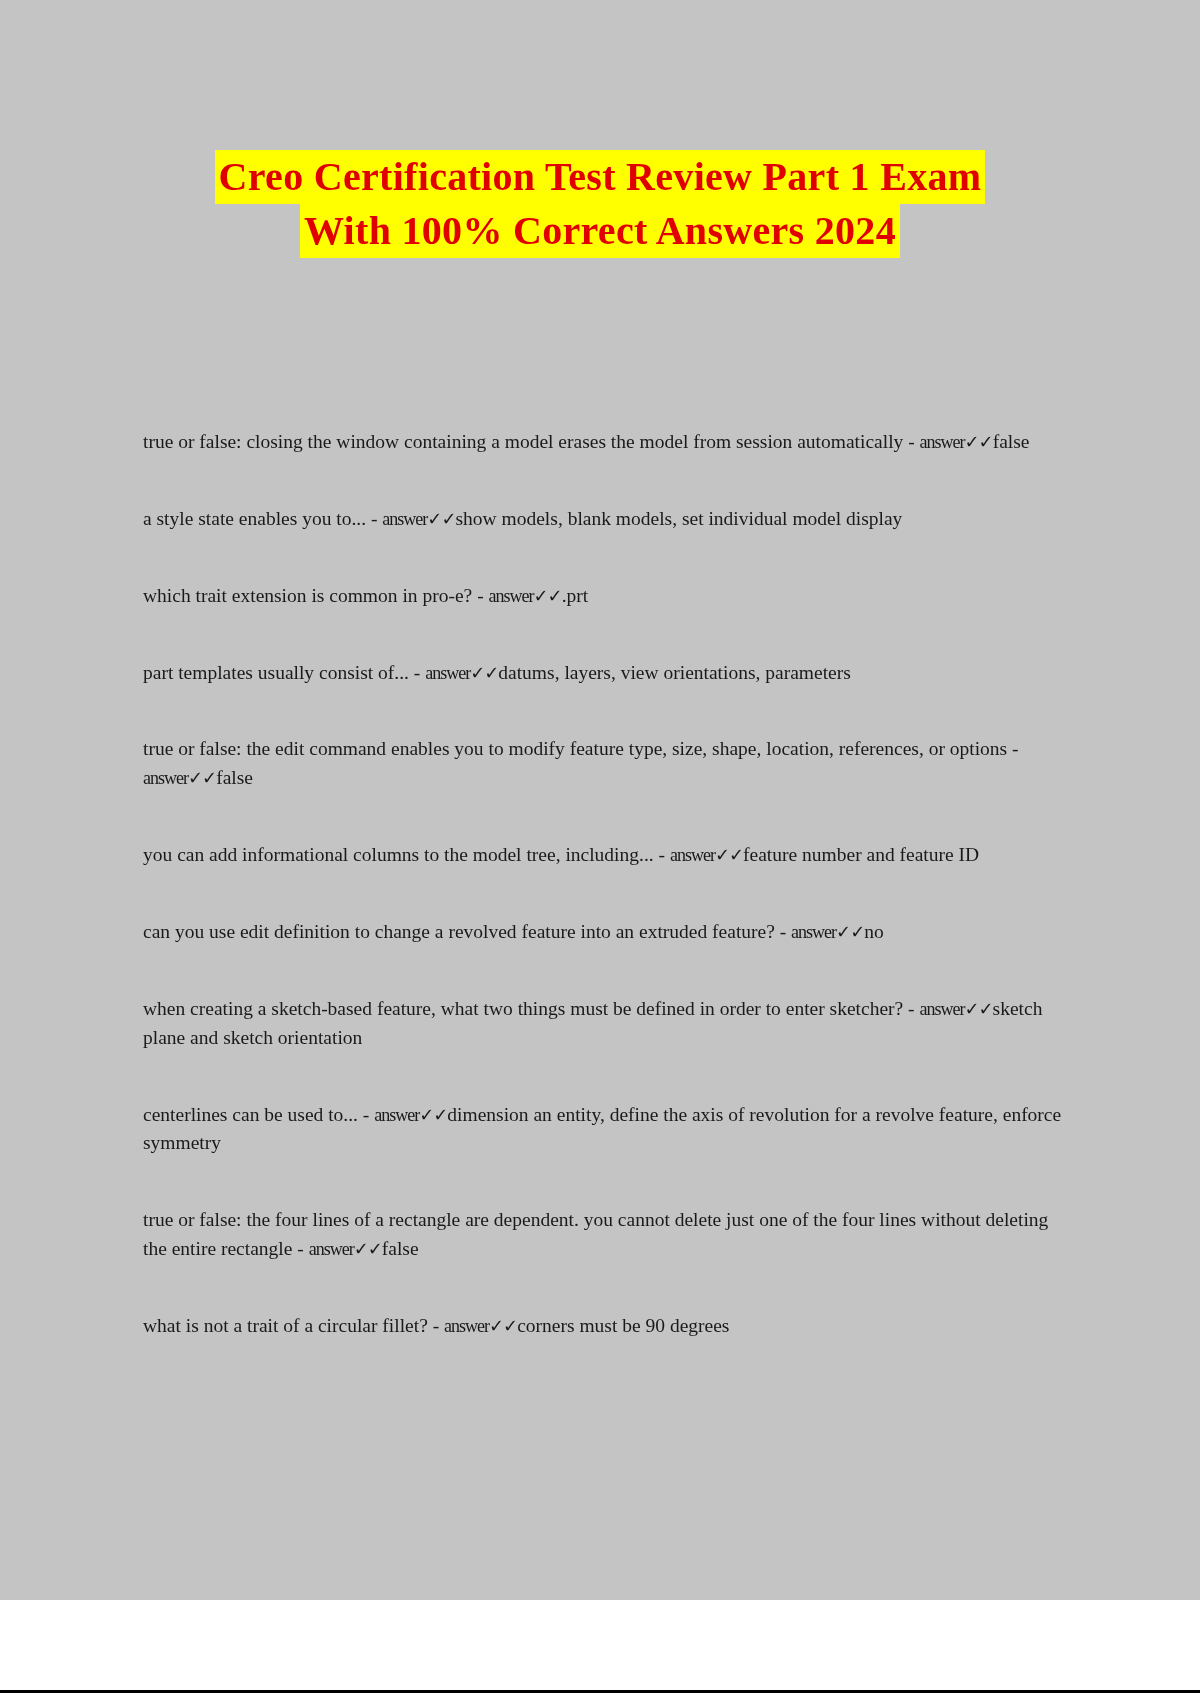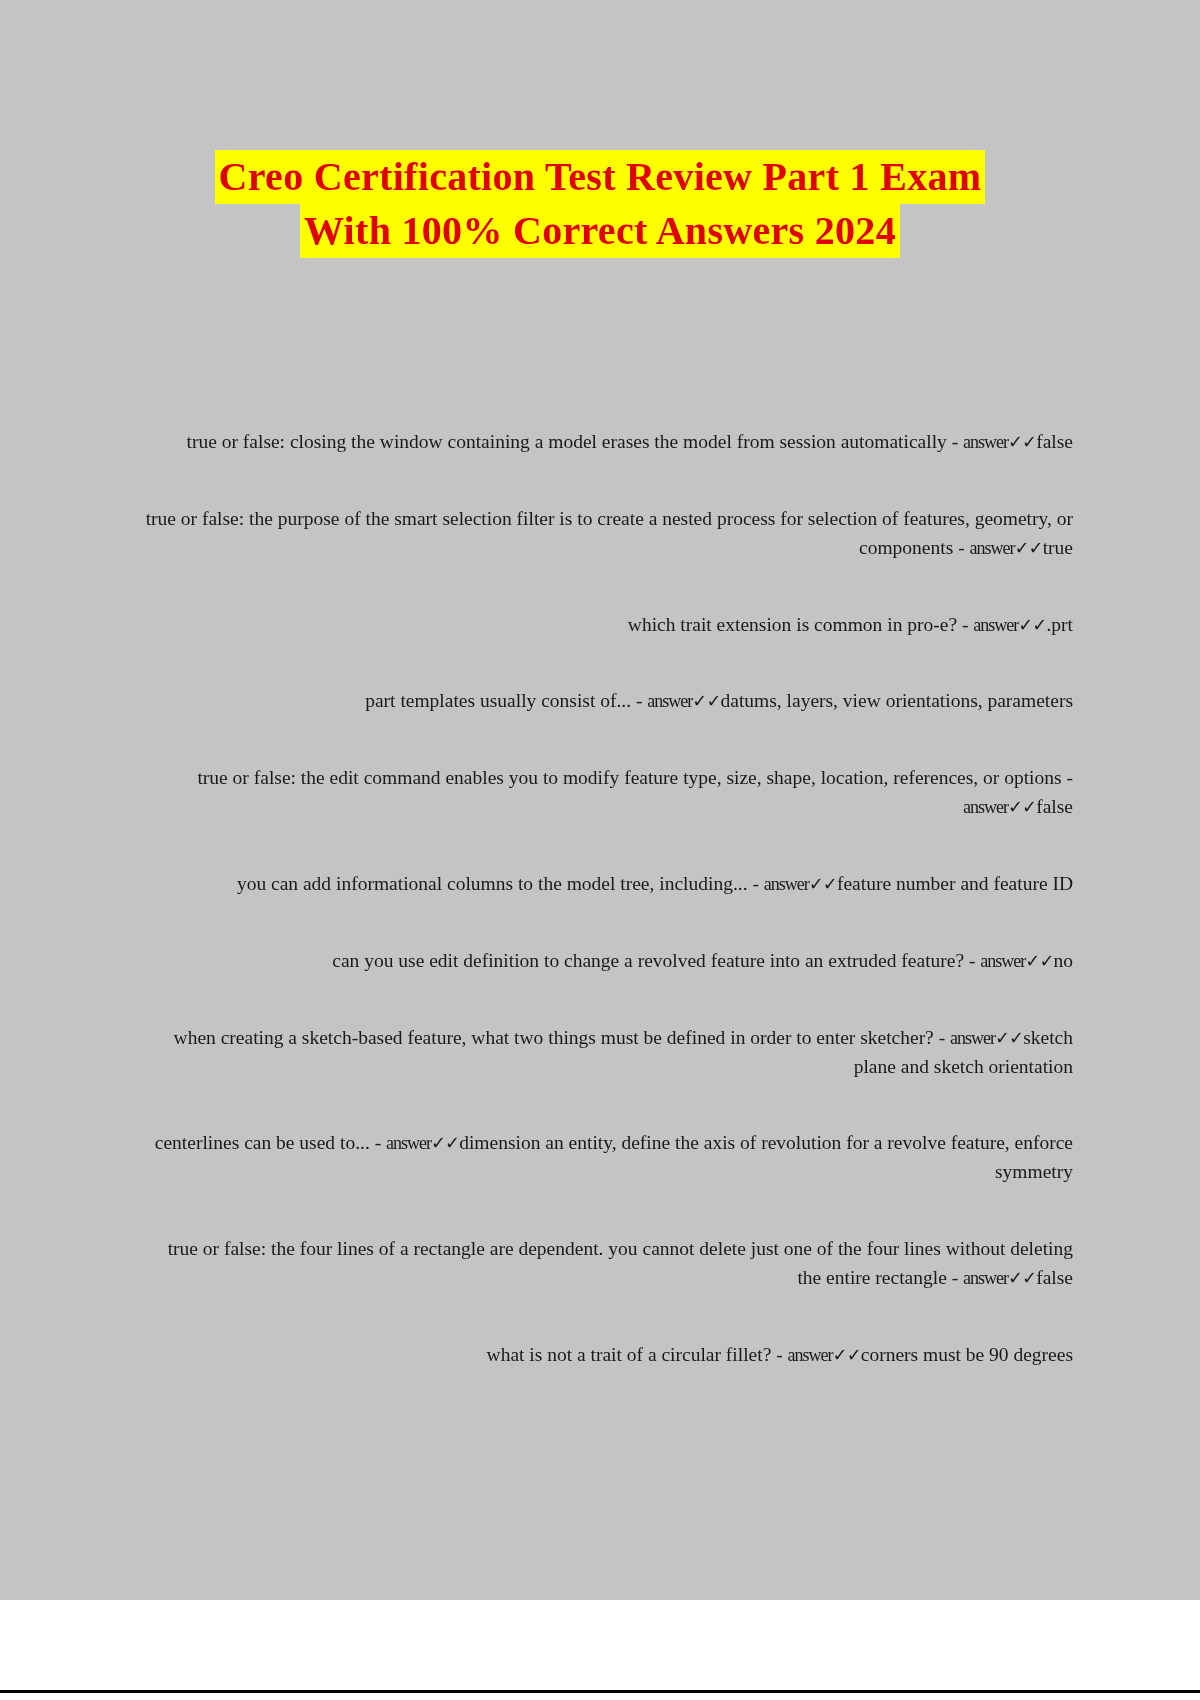--- a/index.html
+++ b/index.html
@@ -64,21 +64,21 @@
     position: absolute;
     left: 143px;
     top: 380px;
     width: 930px;
   }
   .qa {
     font-size: 19.5px;
     line-height: 1.48;
     color: #1a1a1a;
     margin-bottom: 21px;
-    text-align: right;
+    text-align: left;
     margin-top: 48px;
   }
   .qa:last-child { margin-bottom: 0; }
   .chk {
     font-size: 18px;
     letter-spacing: -1px;
   }
 </style>
 </head>
 <body>
@@ -92,25 +92,25 @@
       <div><span class="title-line">With 100% Correct Answers 2024</span></div>
     </div>
 
     <div class="body-block">
 
       <p class="qa">
         <span>true or false: closing the window containing a model erases the model from session automatically - </span><span class="chk">answer✓✓</span><span>false</span>
       </p>
 
 
+      <p class="qa">
+        <span>a style state enables you to... - </span><span class="chk">answer✓✓</span><span>show models, blank models, set individual model display</span>
+      </p>
 
 
-      <p class="qa">
-        <span>true or false: the purpose of the smart selection filter is to create a nested process for selection of features, geometry, or components - </span><span class="chk">answer✓✓</span><span>true</span>
-      </p>
 
       <p class="qa">
         <span>which trait extension is common in pro-e? - </span><span class="chk">answer✓✓</span><span>.prt</span>
       </p>
 
       <p class="qa">
         <span>part templates usually consist of... - </span><span class="chk">answer✓✓</span><span>datums, layers, view orientations, parameters</span>
       </p>
 
       <p class="qa">

